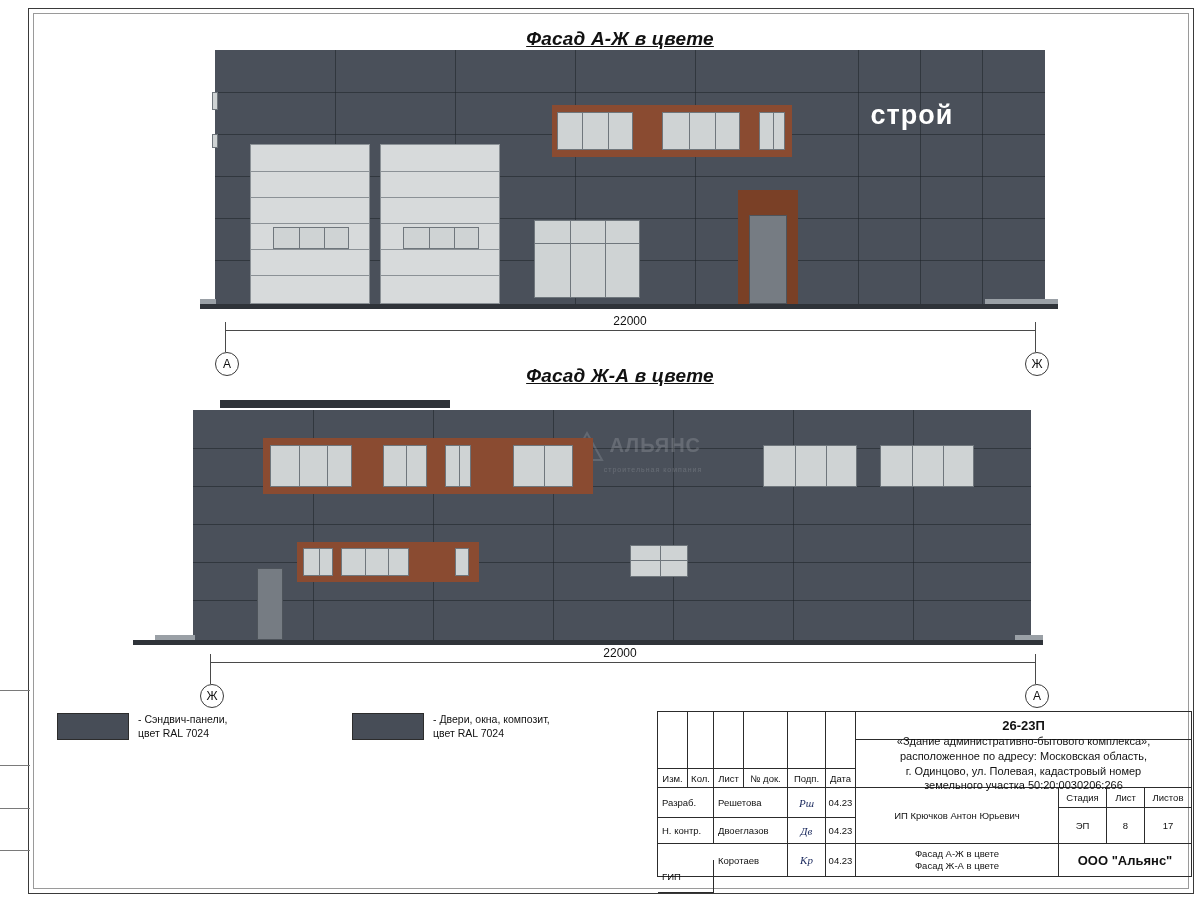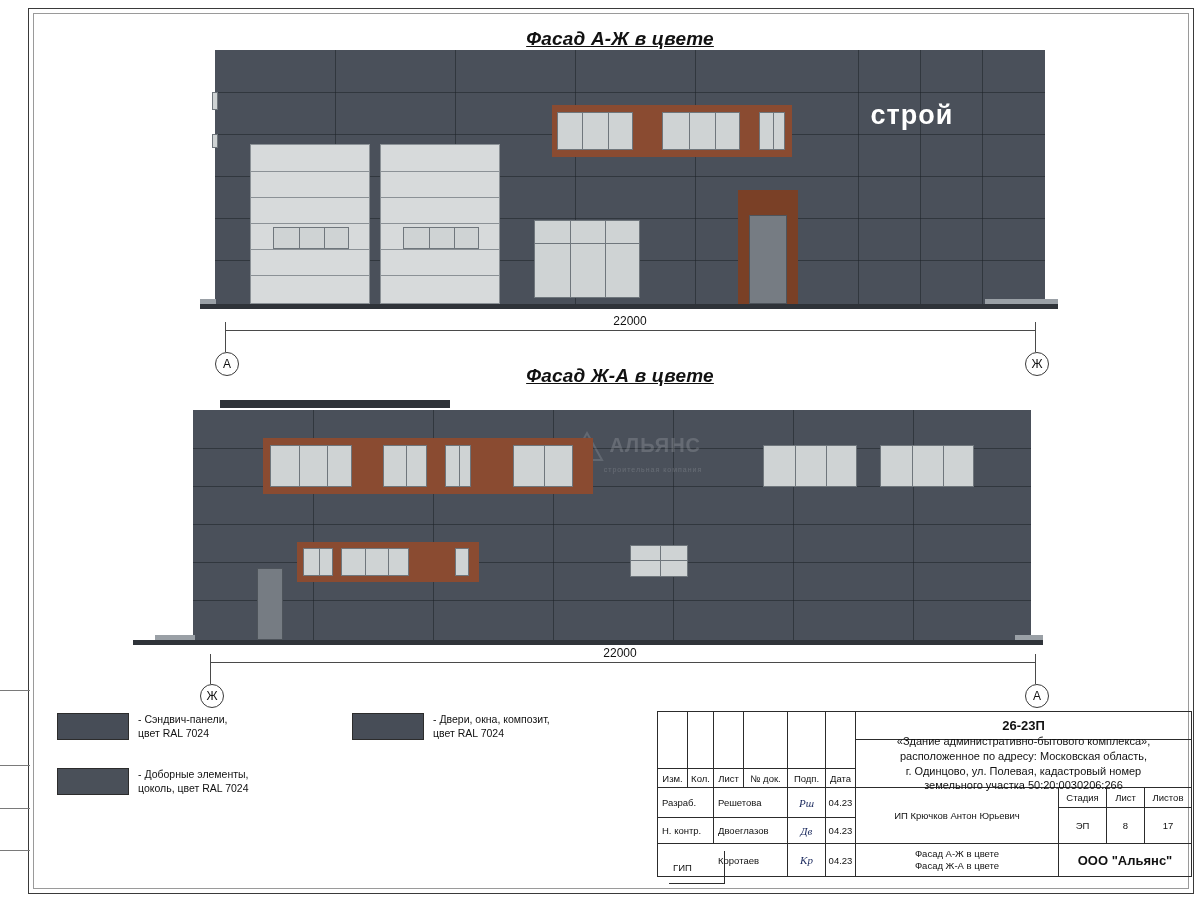--- a/index.html
+++ b/index.html
@@ -279,25 +279,20 @@
     <div class="lg-item" style="left:0px;top:0px;">
       <div class="sw" style="background:#474d57;"></div>
       <div class="lg-txt">- Сэндвич-панели,
 цвет RAL 7024</div>
     </div>
     <div class="lg-item" style="left:295px;top:0px;">
       <div class="sw" style="background:#474d57;"></div>
       <div class="lg-txt">- Двери, окна, композит,
 цвет RAL 7024</div>
     </div>
-    <div class="lg-item" style="left:0px;top:55px;">
-      <div class="sw" style="background:#4a5059;"></div>
-      <div class="lg-txt">- Доборные элементы,
-цоколь, цвет RAL 7024</div>
-    </div>
   </div>
 
   <div class="stamp">
 
     <div class="cell" style="left:0px;top:0px;width:30px;height:57px;"></div>
     <div class="cell" style="left:30px;top:0px;width:26px;height:57px;"></div>
     <div class="cell" style="left:56px;top:0px;width:30px;height:57px;"></div>
     <div class="cell" style="left:86px;top:0px;width:44px;height:57px;"></div>
     <div class="cell" style="left:130px;top:0px;width:38px;height:57px;"></div>
     <div class="cell" style="left:168px;top:0px;width:30px;height:57px;"></div>
@@ -312,21 +307,21 @@
     <div class="cell" style="left:0px;top:76px;width:56px;height:30px;justify-content:flex-start;padding-left:4px;">Разраб.</div>
     <div class="cell" style="left:56px;top:76px;width:74px;height:30px;justify-content:flex-start;padding-left:4px;">Решетова</div>
     <div class="cell sign" style="left:130px;top:76px;width:38px;height:30px;">Рш</div>
     <div class="cell" style="left:168px;top:76px;width:30px;height:30px;">04.23</div>
 
     <div class="cell" style="left:0px;top:106px;width:56px;height:26px;justify-content:flex-start;padding-left:4px;">Н. контр.</div>
     <div class="cell" style="left:56px;top:106px;width:74px;height:26px;justify-content:flex-start;padding-left:4px;">Двоеглазов</div>
     <div class="cell sign" style="left:130px;top:106px;width:38px;height:26px;">Дв</div>
     <div class="cell" style="left:168px;top:106px;width:30px;height:26px;">04.23</div>
 
-    <div class="cell nbb" style="left:0px;top:139px;width:56px;height:33px;justify-content:flex-start;padding-left:4px;margin-left:11px;">ГИП</div>
+    <div class="cell nbb" style="left:0px;top:148px;width:56px;height:33px;justify-content:flex-start;padding-left:4px;">ГИП</div>
     <div class="cell nbb" style="left:56px;top:132px;width:74px;height:33px;justify-content:flex-start;padding-left:4px;">Коротаев</div>
     <div class="cell nbb sign" style="left:130px;top:132px;width:38px;height:33px;">Кр</div>
     <div class="cell nbb" style="left:168px;top:132px;width:30px;height:33px;">04.23</div>
 
     <div class="cell proj-num" style="left:198px;top:0px;width:335px;height:28px;border-right:none;">26-23П</div>
 
     <div class="cell obj-txt" style="left:198px;top:28px;width:335px;height:48px;border-right:none;white-space:pre-line;">«Здание административно-бытового комплекса»,
 расположенное по адресу: Московская область,
 г. Одинцово, ул. Полевая, кадастровый номер
 земельного участка 50:20:0030206:266</div>

